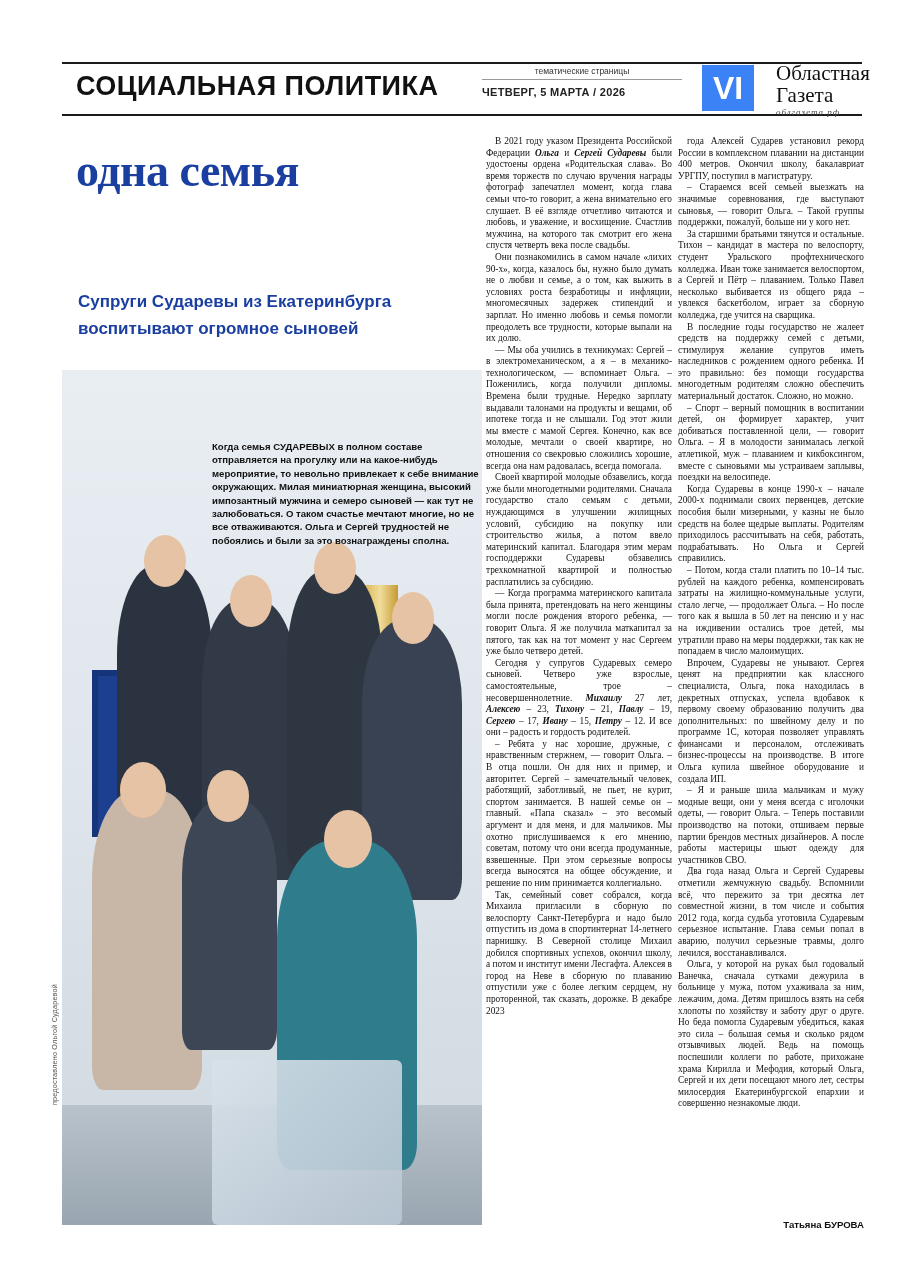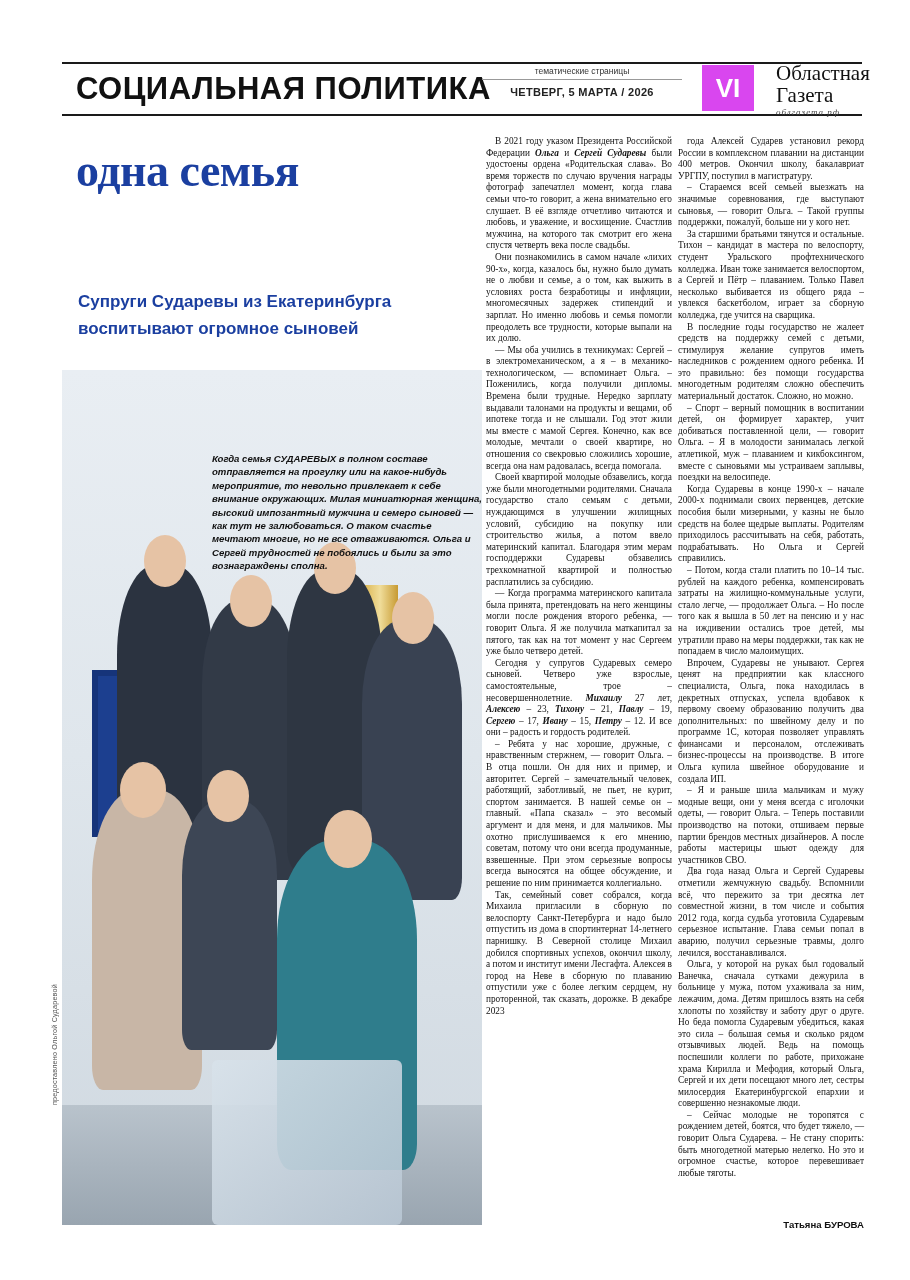--- a/index.html
+++ b/index.html
@@ -45,21 +45,21 @@
     width: 800px;
     height: 2px;
     background: #1a1a1a;
   }
   .section-title {
     position: absolute;
     left: 14px;
     top: 9px;
     font-family: "Liberation Sans", sans-serif;
     font-weight: bold;
-    font-size: 31px;
+    font-size: 27px;
     letter-spacing: 0.5px;
     color: #111;
     white-space: nowrap;
   }
   .mast-mid {
     position: absolute;
     left: 420px;
     top: 4px;
     width: 200px;
   }
@@ -73,35 +73,35 @@
   .mast-mid .divider {
     height: 1px;
     background: #999;
     width: 100%;
   }
   .mast-mid .dateline {
     font-family: "Liberation Sans", sans-serif;
     font-size: 11px;
     font-weight: bold;
     color: #222;
-    text-align: center;
+    text-align: left;
     padding-top: 6px;
     letter-spacing: 0.3px;
   }
   .page-num-box {
     position: absolute;
     left: 640px;
     top: 3px;
     width: 52px;
     height: 46px;
-    background: #d946ef;
+    background: #3b82f6;
     color: #fff;
     font-family: "Liberation Sans", sans-serif;
     font-weight: bold;
-    font-size: 26px;
+    font-size: 32px;
     display: flex;
     align-items: center;
     justify-content: center;
   }
   .brand {
     position: absolute;
     left: 714px;
     top: 0px;
     width: 150px;
     text-align: left;
@@ -155,21 +155,21 @@
     position: absolute;
     left: 212px;
     top: 440px;
     width: 270px;
     font-family: "Liberation Sans", sans-serif;
     font-size: 9.6px;
     line-height: 13.4px;
     font-weight: bold;
     color: #111;
   }
-  .lead p { margin: 12px 0 0 0; font-style: italic; }
+  .lead p { margin: 0 0 0 0; }
 
   
   .photo {
     position: absolute;
     left: 62px;
     top: 370px;
     width: 420px;
     height: 855px;
     overflow: hidden;
     background: linear-gradient(180deg,#e9eef3 0%, #dfe6ec 45%, #cfd8e0 100%);
@@ -357,18 +357,17 @@
       <p>– Стараемся всей семьей выезжать на значимые соревнования, где выступают сыновья, — говорит Ольга. – Такой группы поддержки, пожалуй, больше ни у кого нет.</p>
       <p>За старшими братьями тянутся и остальные. Тихон – кандидат в мастера по велоспорту, студент Уральского про­фтехнического колледжа. Иван тоже занимается велоспортом, а Сергей и Пётр – плаванием. Только Павел несколько выбива­ется из общего ряда – увлекся баскетболом, играет за сборную колледжа, где учится на сварщика.</p>
       <p>В последние годы государство не жалеет средств на поддержку семей с детьми, стимулируя желание супругов иметь наследников с рождением одного ребенка. И это правильно: без помощи государства многодетным родителям сложно обеспечить материальный достаток. Сложно, но можно.</p>
       <p>– Спорт – верный помощник в воспитании детей, он формирует характер, учит добиваться поставленной цели, — говорит Ольга. – Я в молодости занималась легкой атлетикой, муж – плаванием и кикбоксингом, вместе с сыновьями мы устраиваем заплывы, поездки на велосипеде.</p>
       <p>Когда Сударевы в конце 1990-х – начале 2000-х поднимали своих первенцев, детские пособия были мизерными, у казны не было средств на более щедрые выплаты. Родителям приходилось рассчитывать на себя, работать, подрабатывать. Но Ольга и Сергей справились.</p>
       <p>– Потом, когда стали платить по 10–14 тыс. рублей на каждого ребенка, компенсировать затраты на жилищно-коммунальные услуги, стало легче, — продолжает Ольга. – Но после того как я вышла в 50 лет на пенсию и у нас на иждивении остались трое детей, мы утратили право на меры поддержки, так как не попадаем в число малоимущих.</p>
       <p>Впрочем, Сударевы не унывают. Сергея ценят на предприятии как классного специалиста, Ольга, пока находилась в декретных отпусках, успела вдобавок к первому своему образованию получить два дополнительных: по швейному делу и по программе 1С, которая позволяет управлять финансами и персоналом, отслеживать бизнес-процессы на производстве. В итоге Ольга купила швейное оборудование и создала ИП.</p>
       <p>– Я и раньше шила мальчикам и мужу модные вещи, они у меня всегда с иголочки одеты, — говорит Ольга. – Теперь постави­ли производство на потоки, отшиваем первые партии брендов местных дизайнеров. А после работы мастерицы шьют одежду для участников СВО.</p>
       <p>Два года назад Ольга и Сергей Сударевы отметили жемчужную свадьбу. Вспомнили всё, что пережито за три десятка лет совместной жизни, в том числе и события 2012 года, когда судьба уготовила Сударевым серьезное испытание. Глава семьи попал в аварию, получил серьезные травмы, долго лечился, восстанавливался.</p>
       <p>Ольга, у которой на руках был годовалый Ванечка, сначала сутками дежурила в больнице у мужа, потом ухаживала за ним, лежачим, дома. Детям пришлось взять на себя хлопоты по хозяйству и заботу друг о друге. Но беда помогла Сударевым убедиться, какая это сила – большая семья и сколько рядом отзывчивых людей. Ведь на помощь поспешили коллеги по работе, прихожане храма Кирилла и Мефодия, который Ольга, Сергей и их дети посещают много лет, сестры милосердия Екатеринбургской епархии и совершенно незнакомые люди.</p>
-      <p>– Сейчас молодые не торопятся с рождением детей, боятся, что будет тяжело, — говорит Ольга Сударева. – Не стану спорить: быть многодетной матерью нелегко. Но это и огромное счастье, которое перевешивает любые тяготы.</p>
     </div>
 
   <div class="byline">Татьяна БУРОВА</div>
 
 </div>
 
 </body></html>

